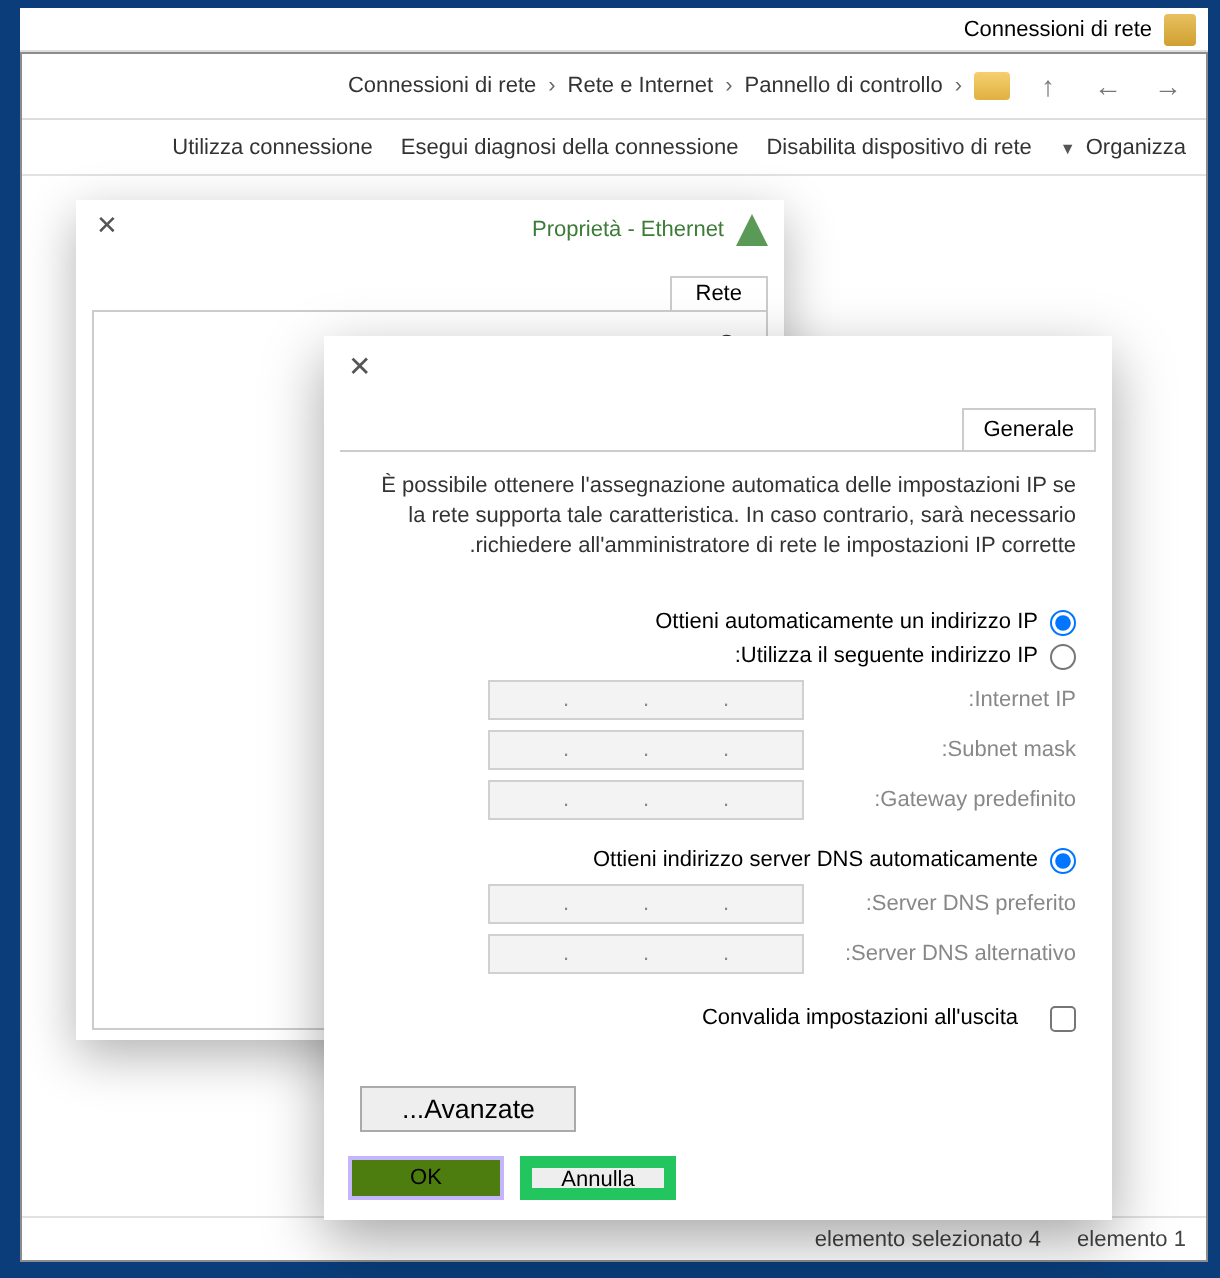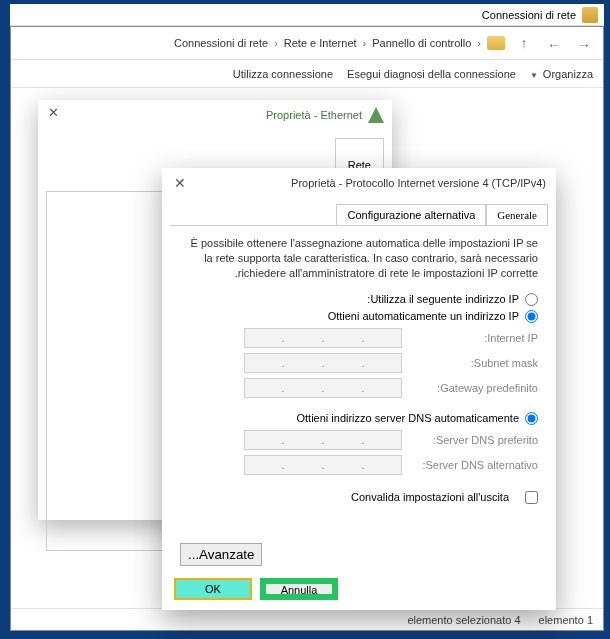--- a/index.html
+++ b/index.html
@@ -97,21 +97,21 @@
   margin-right: auto;
   margin-left: 0;
   position: absolute;
   left: 10px;
   top: 5px;
   font-size: 13px;
   color: #555;
   background: none; border: none; cursor: pointer;
 }
 .eth-tabs { padding: 8px 8px 0; }
-.eth-tabs .tab { display: inline-block; padding: 20px 12px; border: 1px solid #ccc; background: #fff; border-bottom: none; }
+.eth-tabs .tab { display: inline-block; padding: 2px 12px; border: 1px solid #ccc; background: #fff; border-bottom: none; }
 .eth-body { border: 1px solid #ccc; margin: 0 8px 8px; height: calc(100% - 60px); }
 
 .ipv4-dialog {
   position: absolute;
   right: 54px;
   top: 168px;
   width: 394px;
   height: 442px;
   background: #fff;
   box-shadow: 0 10px 28px rgba(0,0,0,.35);
@@ -139,31 +139,30 @@
 .ipv4-tabs .tab {
   padding: 4px 10px;
   border: 1px solid #ccc;
   background: #fff;
   border-bottom: none;
   font-size: 11px;
 }
 .ipv4-tabs .tab.active {
   position: relative;
   background: #fff;
-  font-family: Liberation Serif, serif;
 }
 .ipv4-body {
   border-top: 1px solid #ccc;
   margin: 0 8px;
   padding: 10px 10px 0;
 }
 .descr {
   color: #333;
   line-height: 1.35;
-  margin-bottom: 12px;
+  margin-bottom: 24px;
 }
 .radio-row {
   display: flex;
   align-items: center;
   gap: 6px;
   margin: 4px 0;
 }
 .radio-row input[type=radio] { transform: scaleX(-1); }
 .fields {
   margin: 4px 0 14px;
@@ -191,43 +190,43 @@
   display: flex;
   align-items: center;
   gap: 16px;
   margin-top: 16px;
 }
 .adv-btn-row {
   display: flex;
   margin-top: 10px;
 }
 .adv-btn {
-  padding: 3px 7px;
+  padding: 3px 20px;
   background: #eee;
   border: 1px solid #aaa;
   cursor: pointer;
 }
 .dlg-buttons {
   position: absolute;
   bottom: 10px;
   left: 12px;
   display: flex;
   gap: 8px;
 }
 .dlg-buttons button {
   width: 78px;
   height: 22px;
   background: #eee;
   border: 6px solid #22c55e;
   cursor: pointer;
   font-size: 11px;
 }
 .dlg-buttons .ok {
-  border: 2px solid #eab308;
-  background: #5eead4;
+  border: 2px solid #c4b5fd;
+  background: #4d7c0f;
 }
 .disabled-text { color: #999; }
 </style>
 </head>
 <body>
 
 <div class="titlebar" style="right:6px;top:4px;width:594px;position:absolute;">
   <span class="icon"></span>
   <span>Connessioni di rete</span>
 </div>
@@ -242,20 +241,21 @@
       <span class="sep">‹</span>
       <span>Pannello di controllo</span>
       <span class="sep">‹</span>
       <span>Rete e Internet</span>
       <span class="sep">‹</span>
       <span>Connessioni di rete</span>
     </div>
   </div>
   <div class="toolbar-row">
     <span><span>Organizza</span> <span class="chev">▼</span></span>
+    <span>Disabilita dispositivo di rete</span>
     <span>Esegui diagnosi della connessione</span>
     <span>Utilizza connessione</span>
   </div>
   <div class="status-bar">
     <span>1 elemento</span>
     <span>4 elemento selezionato</span>
   </div>
 </div>
 
 <div class="eth-dialog">
@@ -271,37 +271,35 @@
     <div style="padding:10px;color:#333;">
       <span>Co</span>
       <div style="height:48px"></div>
       <span>La</span>
     </div>
   </div>
 </div>
 
 <div class="ipv4-dialog">
   <div class="ipv4-titlebar">
-    <span class="ttl">Proprietà - Protocollo Internet versione 4 (TCP/IPv4)</span>
     <button class="close">✕</button>
   </div>
   <div class="ipv4-tabs">
     <span class="tab active">Generale</span>
-    <span class="tab">Configurazione alternativa</span>
   </div>
   <div class="ipv4-body">
     <div class="descr">È possibile ottenere l'assegnazione automatica delle impostazioni IP se la rete supporta tale caratteristica. In caso contrario, sarà necessario richiedere all'amministratore di rete le impostazioni IP corrette.</div>
 
+    <div class="radio-row">
+      <input type="radio" name="ipmode" checked="" style="">
+      <span>Ottieni automaticamente un indirizzo IP</span>
+    </div>
     <div class="radio-row">
       <input type="radio" name="ipmode" style="">
       <span>Utilizza il seguente indirizzo IP:</span>
-    </div>
-    <div class="radio-row">
-      <input type="radio" name="ipmode" checked="" style="">
-      <span>Ottieni automaticamente un indirizzo IP</span>
     </div>
 
     <div class="fields">
       <div class="field">
         <span class="lbl disabled-text">Internet IP:</span>
         <div class="ip-input">
             <span></span>
             <span class="dot">.</span>
             <span></span>
             <span class="dot">.</span>

